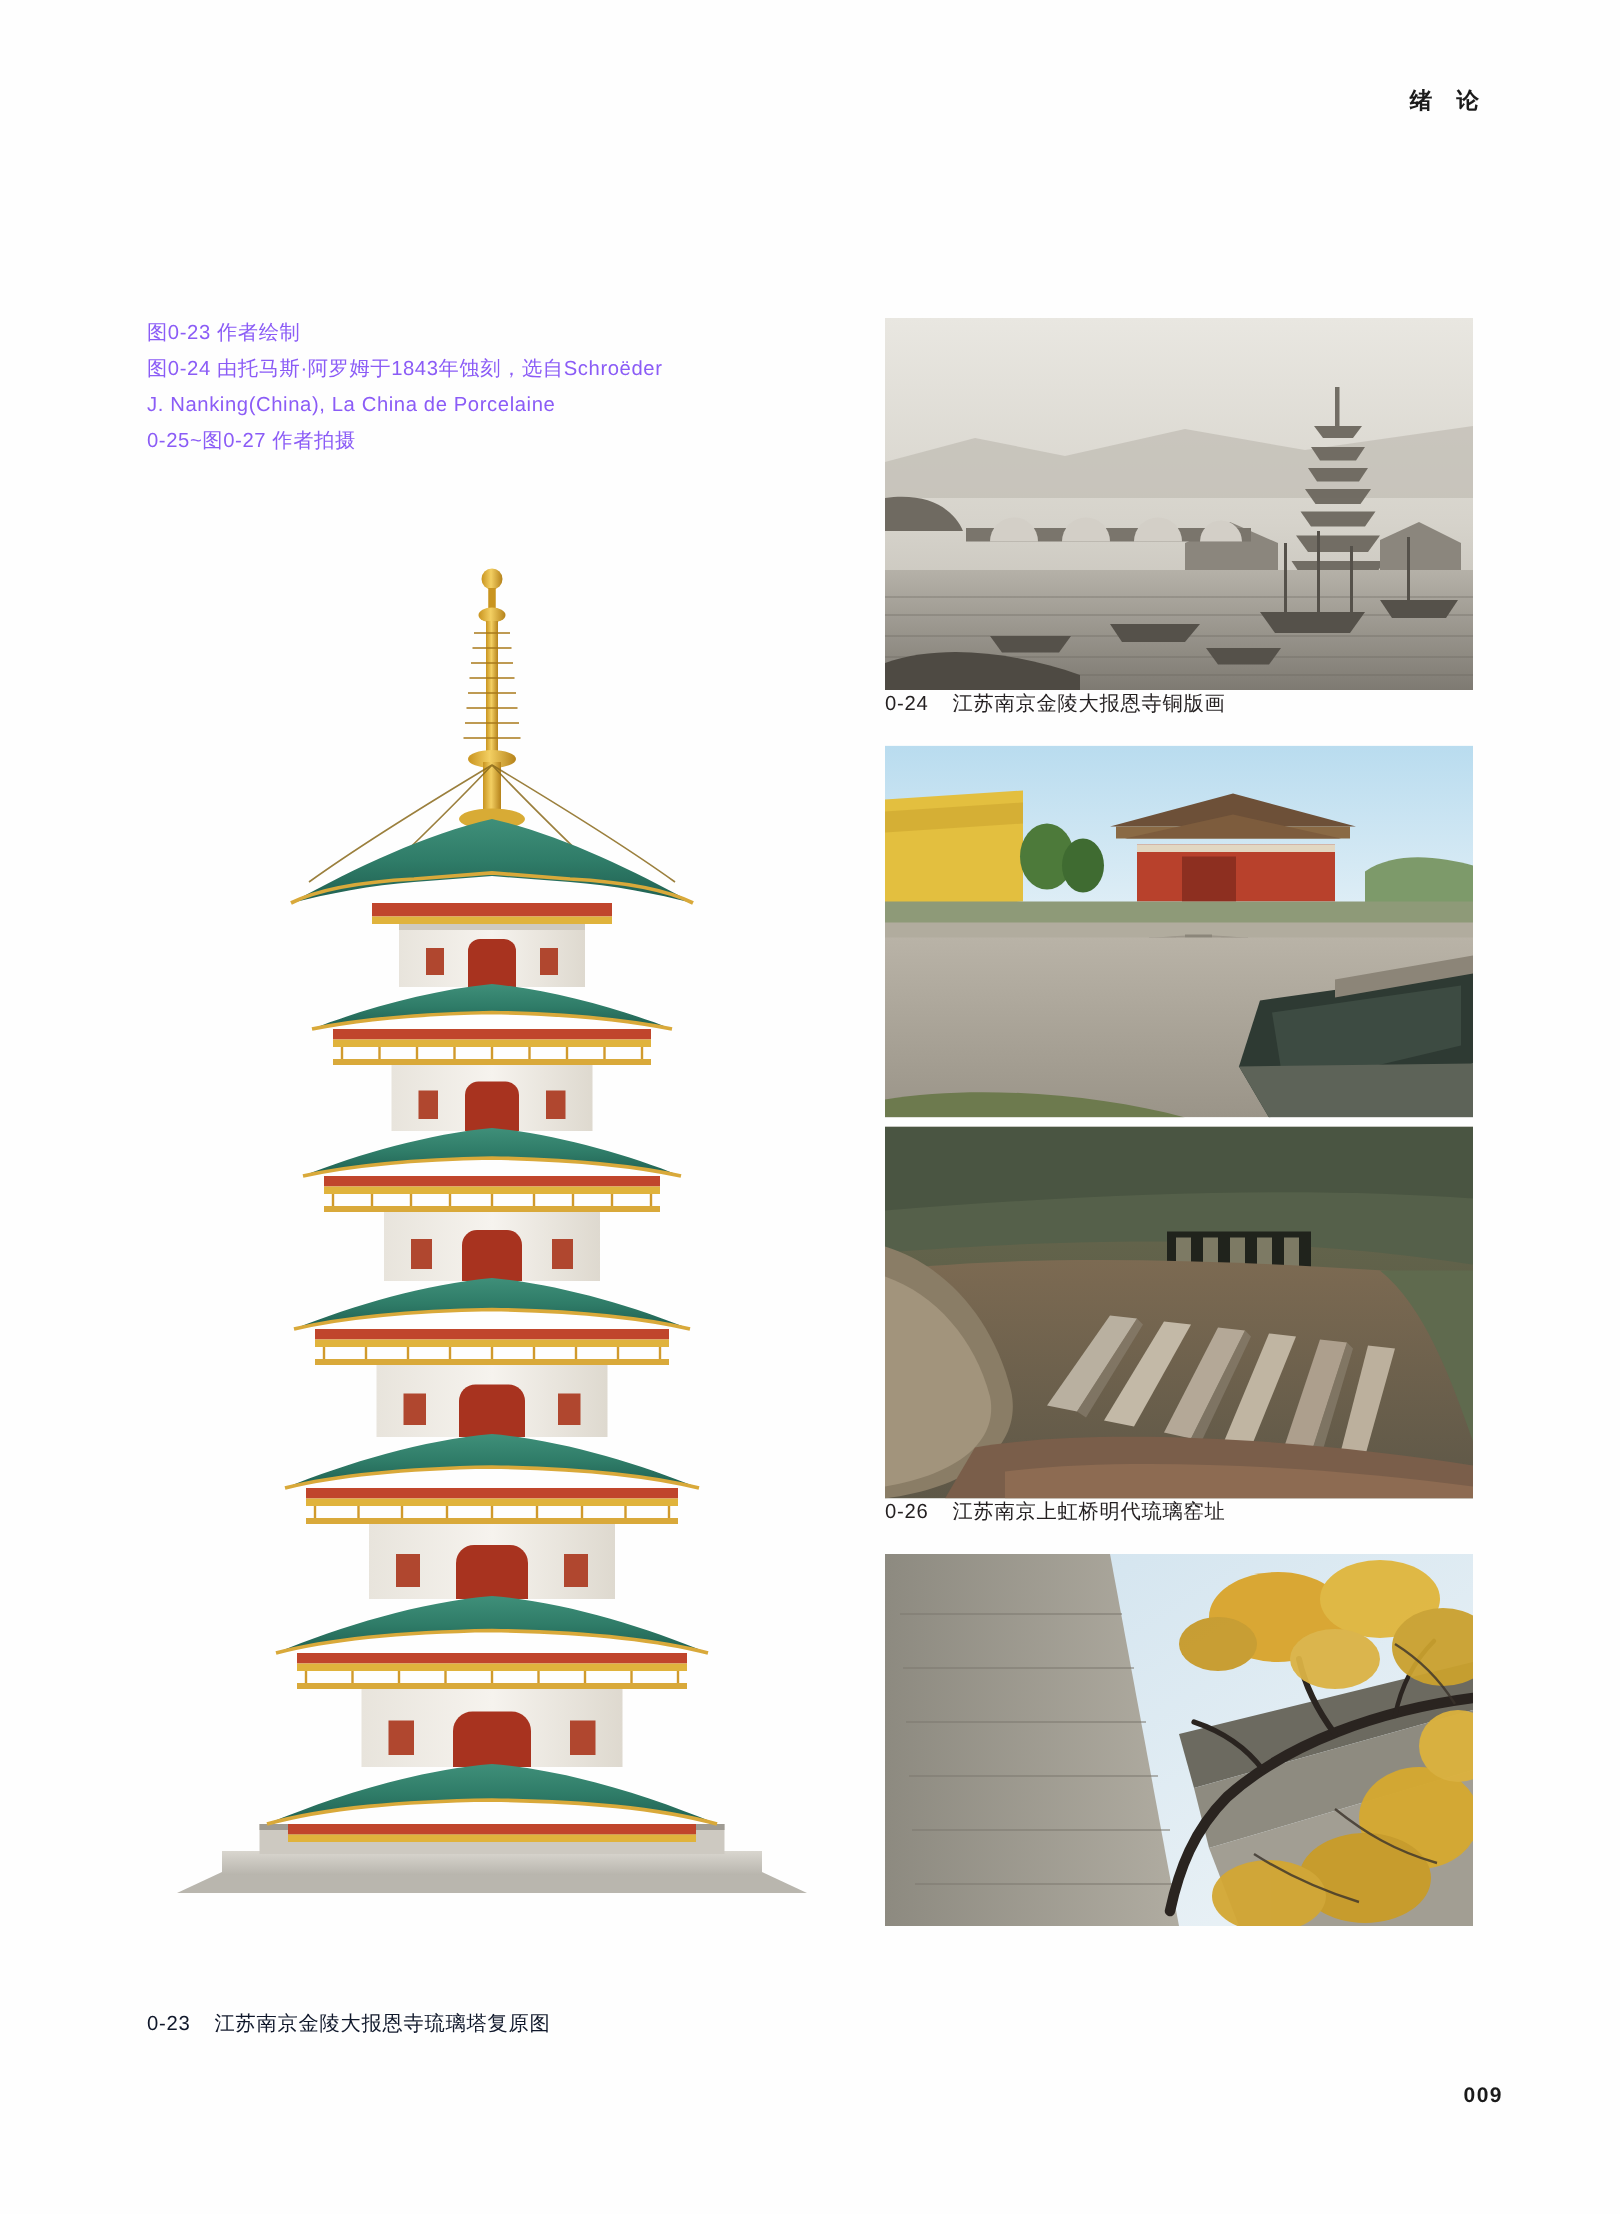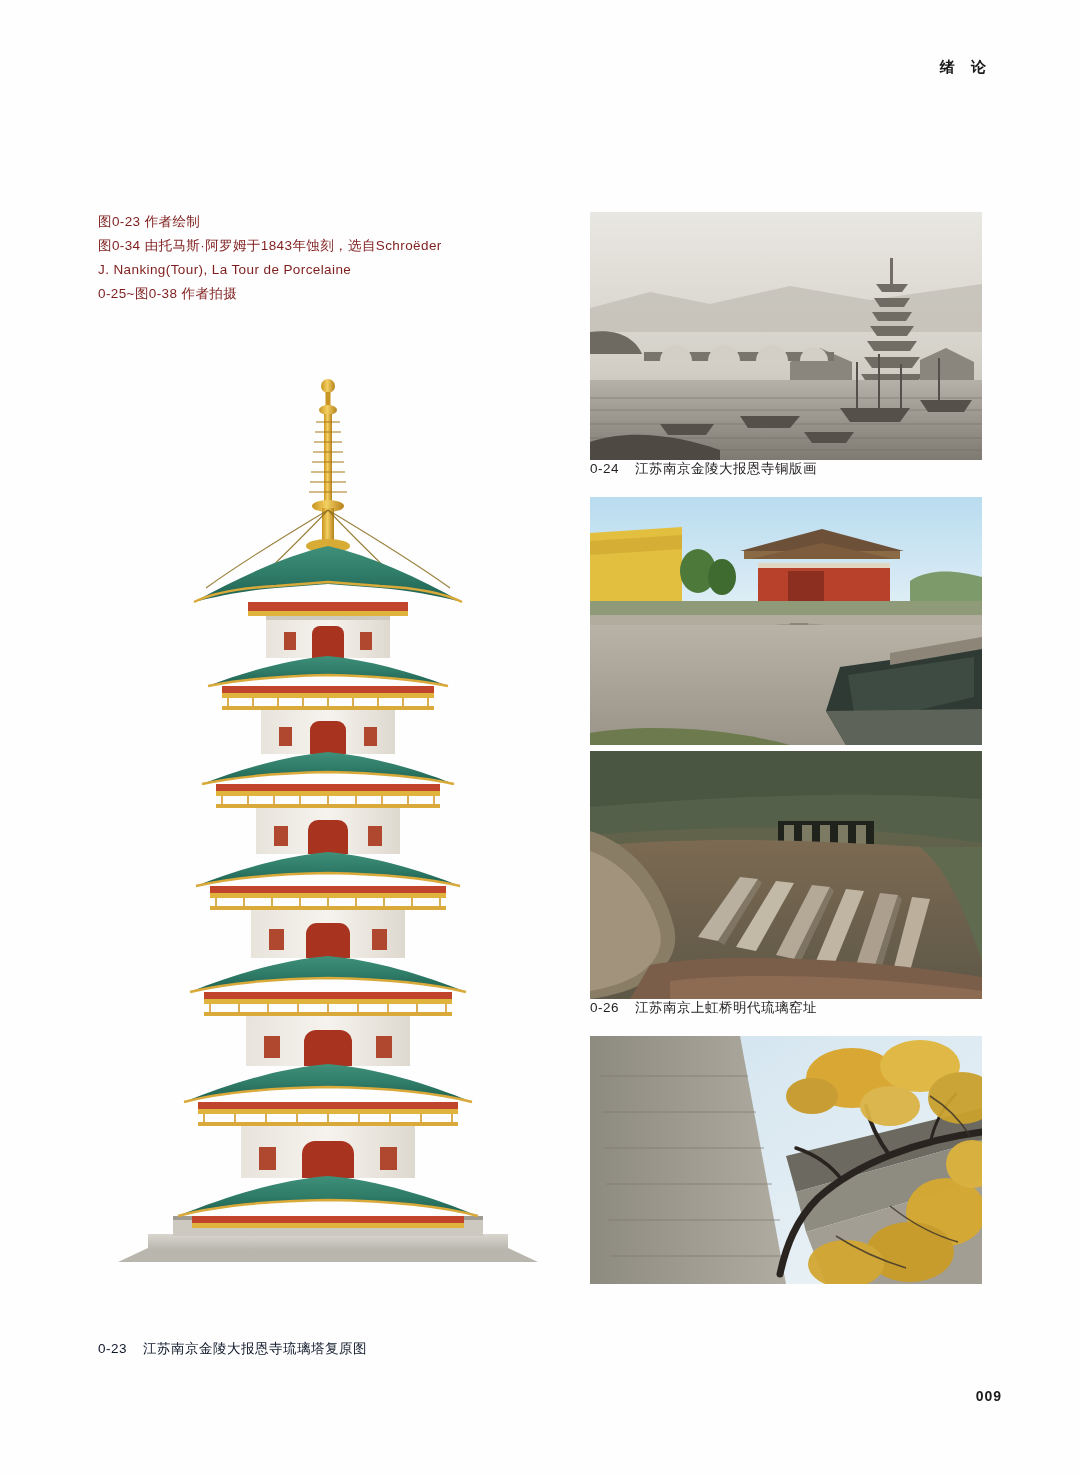--- a/index.html
+++ b/index.html
@@ -31,21 +31,21 @@
   }
 
   
   .credits {
     position: absolute;
     left: 98px;
     top: 210px;
     width: 430px;
     font-size: 13.5px;
     line-height: 24px;
-    color: #7f1d1d;
+    color: #8b5cf6;
     letter-spacing: 0.4px;
   }
   .credits div { white-space: nowrap; }
 
   
   .left-col {
     position: absolute;
     left: 98px;
     top: 350px;
     width: 460px;
@@ -102,23 +102,23 @@
 </style>
 </head>
 <body>
 
 <div class="page">
 
   <div class="running-head">绪 论</div>
 
   <div class="credits">
     <div>图0-23 作者绘制</div>
-    <div>图0-34 由托马斯·阿罗姆于1843年蚀刻，选自Schroëder</div>
-    <div>J. Nanking(Tour), La Tour de Porcelaine</div>
-    <div>0-25~图0-38 作者拍摄</div>
+    <div>图0-24 由托马斯·阿罗姆于1843年蚀刻，选自Schroëder</div>
+    <div>J. Nanking(China), La China de Porcelaine</div>
+    <div>0-25~图0-27 作者拍摄</div>
   </div>
 
   <div class="left-col">
     <div class="pagoda-figure">
       <svg class="pagoda-svg" width="460" height="930" viewBox="0 0 460 930" xmlns="http://www.w3.org/2000/svg">
         <defs>
           <linearGradient id="roofG" x1="0" y1="0" x2="0" y2="1">
             <stop offset="0" stop-color="#3f8f79"></stop>
             <stop offset="0.5" stop-color="#2f7c68"></stop>
             <stop offset="1" stop-color="#1f5f50"></stop>

